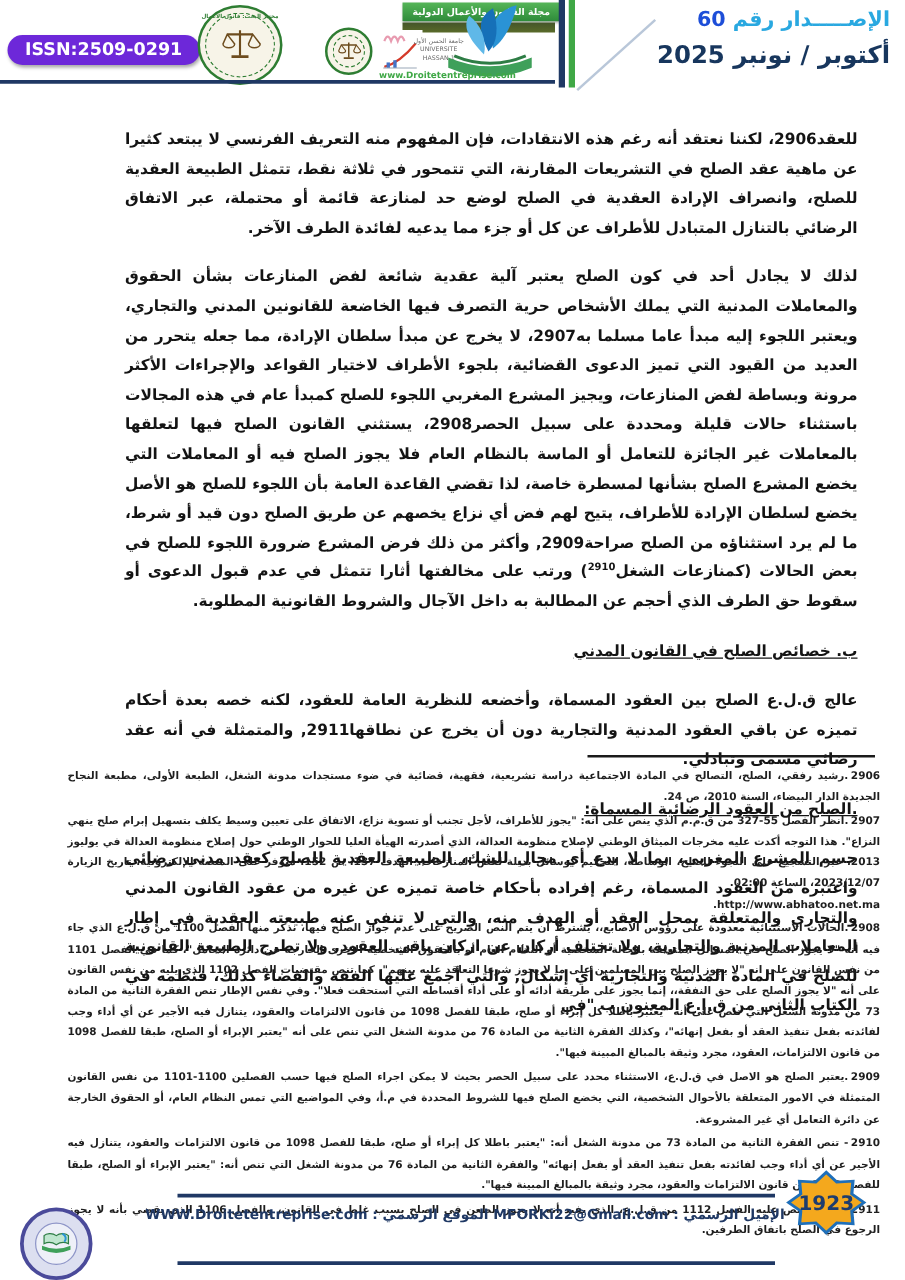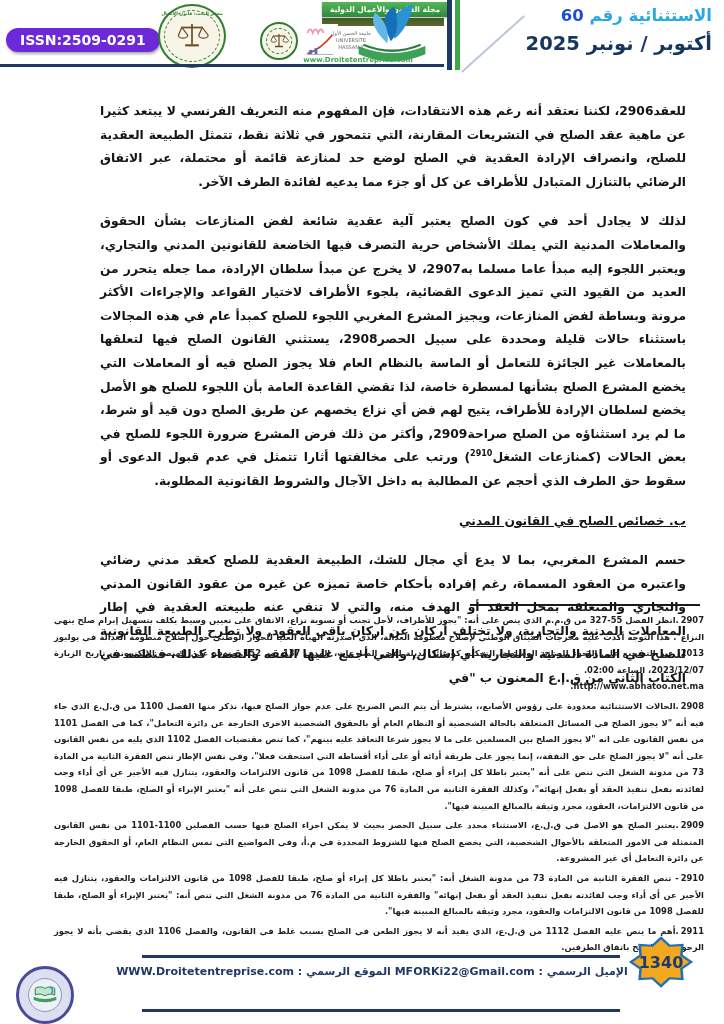--- a/index.html
+++ b/index.html
@@ -130,48 +130,51 @@
       </svg>
     </div>
 
     <div class="logo-url">www.Droitetentreprise.com</div>
 
     <div class="header-rule"></div>
     <div class="vbar-navy"></div>
     <div class="vbar-green"></div>
     <div class="slash-deco"></div>
 
-    <div class="issue-line"><span>الاستثنائية رقم </span><span class="issue-num">60</span></div>
+    <div class="issue-line"><span>الإصـــــدار رقم </span><span class="issue-num">60</span></div>
     <div class="date-line">أكتوبر / نونبر 2025</div>
   </div>
 
   <div id="body-text">
     <p>للعقد2906، لكننا نعتقد أنه رغم هذه الانتقادات، فإن المفهوم منه التعريف الفرنسي لا يبتعد كثيرا عن ماهية عقد الصلح في التشريعات المقارنة، التي تتمحور في ثلاثة نقط، تتمثل الطبيعة العقدية للصلح، وانصراف الإرادة العقدية في الصلح لوضع حد لمنازعة قائمة أو محتملة، عبر الاتفاق الرضائي بالتنازل المتبادل للأطراف عن كل أو جزء مما يدعيه لفائدة الطرف الآخر.</p>
     <p><span>لذلك لا يجادل أحد في كون الصلح يعتبر آلية عقدية شائعة لفض المنازعات بشأن الحقوق والمعاملات المدنية التي يملك الأشخاص حرية التصرف فيها الخاضعة للقانونين المدني والتجاري، ويعتبر اللجوء إليه مبدأ عاما مسلما به2907، لا يخرج عن مبدأ سلطان الإرادة، مما جعله يتحرر من العديد من القيود التي تميز الدعوى القضائية، بلجوء الأطراف لاختيار القواعد والإجراءات الأكثر مرونة وبساطة لفض المنازعات، ويجيز المشرع المغربي اللجوء للصلح كمبدأ عام في هذه المجالات باستثناء حالات قليلة ومحددة على سبيل الحصر2908، يستثني القانون الصلح فيها لتعلقها بالمعاملات غير الجائزة للتعامل أو الماسة بالنظام العام فلا يجوز الصلح فيه أو المعاملات التي يخضع المشرع الصلح بشأنها لمسطرة خاصة، لذا تقضي القاعدة العامة بأن اللجوء للصلح هو الأصل يخضع لسلطان الإرادة للأطراف، يتيح لهم فض أي نزاع يخصهم عن طريق الصلح دون قيد أو شرط، ما لم يرد استثناؤه من الصلح صراحة2909, وأكثر من ذلك فرض المشرع ضرورة اللجوء للصلح في بعض الحالات (كمنازعات الشغل</span><sup class="ref">2910</sup><span>) ورتب على مخالفتها أثارا تتمثل في عدم قبول الدعوى أو سقوط حق الطرف الذي أحجم عن المطالبة به داخل الآجال والشروط القانونية المطلوبة.</span></p>
     <p class="subheading">ب. خصائص الصلح في القانون المدني</p>
+    <p>عالج ق.ل.ع الصلح بين العقود المسماة، وأخضعه للنظرية العامة للعقود، لكنه خصه بعدة أحكام تميزه عن باقي العقود المدنية والتجارية دون أن يخرج عن نطاقها2911, والمتمثلة في أنه عقد رضائي مسمى وتبادلي.</p>
+    <p class="subheading">.الصلح من العقود الرضائية المسماة:</p>
     <p>حسم المشرع المغربي، بما لا يدع أي مجال للشك، الطبيعة العقدية للصلح كعقد مدني رضائي واعتبره من العقود المسماة، رغم إفراده بأحكام خاصة تميزه عن غيره من عقود القانون المدني والتجاري والمتعلقة بمحل العقد أو الهدف منه، والتي لا تنفي عنه طبيعته العقدية في إطار المعاملات المدنية والتجارية، ولا تختلف أركان عن اركان باقي العقود, ولا تطرح الطبيعة القانونية للصلح في المادة المدنية والتجارية أي إشكال, والتي أجمع عليها الفقه والقضاء كذلك، فنظمه في الكتاب الثاني من ق.إ.ع المعنون ب "في</p>
   </div>
 
   <div class="fn-sep"></div>
   <div id="footnotes">
+    <p><span class="fn-num">2906</span><span>.رشيد رفقي، الصلح، التصالح في المادة الاجتماعية دراسة تشريعية، فقهية، قضائية في ضوء مستجدات مدونة الشغل، الطبعة الأولى، مطبعة النجاح الجديدة الدار البيضاء، السنة 2010، ص 24.</span></p>
     <p><span class="fn-num">2907</span><span>.انظر الفصل 55-327 من ق.م.م الذي ينص على أنه: "يجوز للأطراف، لأجل تجنب أو تسوية نزاع، الاتفاق على تعيين وسيط يكلف بتسهيل إبرام صلح ينهي النزاع". هذا التوجه أكدت عليه مخرجات الميثاق الوطني لإصلاح منظومة العدالة، الذي أصدرته الهيأة العليا للحوار الوطني حول إصلاح منظومة العدالة في يوليوز 2013، عبر التشجيع على اللجوء للصلح، الوساطة، التحكيم كوسائل بديلة لفض المنازعات، الهدف 137، ص 152. متوفر على المنصة الإلكترونية، تاريخ الزيارة 2023/12/07، الساعة 02:00.</span><span class="fn-link">http://www.abhatoo.net.ma.</span></p>
     <p><span class="fn-num">2908</span><span>.الحالات الاستثنائية معدودة على رؤوس الأصابع،، يشترط أن يتم النص الصريح على عدم جواز الصلح فيها، نذكر منها الفصل 1100 من ق.ل.ع الذي جاء فيه أنه "لا يجوز الصلح في المسائل المتعلقة بالحالة الشخصية أو النظام العام أو بالحقوق الشخصية الاخرى الخارجة عن دائرة التعامل"، كما في الفصل 1101 من نفس القانون على انه "لا يجوز الصلح بين المسلمين على ما لا يجوز شرعا التعاقد عليه بينهم"، كما تنص مقتضيات الفصل 1102 الذي يليه من نفس القانون على أنه "لا يجوز الصلح على حق النفقة،، إنما يجوز على طريقة أدائه أو على أداء أقساطه التي استحقت فعلا". وفي نفس الإطار تنص الفقرة الثانية من المادة 73 من مدونة الشغل التي تنص على أنه "يعتبر باطلا كل إبراء أو صلح، طبقا للفصل 1098 من قانون الالتزامات والعقود، يتنازل فيه الأجير عن أي أداء وجب لفائدته بفعل تنفيذ العقد أو بفعل إنهائه"، وكذلك الفقرة الثانية من المادة 76 من مدونة الشغل التي تنص على أنه "يعتبر الإبراء أو الصلح، طبقا للفصل 1098 من قانون الالتزامات، العقود، مجرد وثيقة بالمبالغ المبينة فيها".</span></p>
     <p><span class="fn-num">2909</span><span>.يعتبر الصلح هو الاصل في ق.ل.ع، الاستثناء محدد على سبيل الحصر بحيث لا يمكن اجراء الصلح فيها حسب الفصلين 1100-1101 من نفس القانون المتمثلة في الامور المتعلقة بالأحوال الشخصية، التي يخضع الصلح فيها للشروط المحددة في م.أ، وفي المواضيع التي تمس النظام العام، أو الحقوق الخارجة عن دائرة التعامل أي غير المشروعة.</span></p>
     <p><span class="fn-num">2910</span><span>- تنص الفقرة الثانية من المادة 73 من مدونة الشغل أنه: "يعتبر باطلا كل إبراء أو صلح، طبقا للفصل 1098 من قانون الالتزامات والعقود، يتنازل فيه الأجير عن أي أداء وجب لفائدته بفعل تنفيذ العقد أو بفعل إنهائه" والفقرة الثانية من المادة 76 من مدونة الشغل التي تنص أنه: "يعتبر الإبراء أو الصلح، طبقا للفصل 1098 من قانون الالتزامات والعقود، مجرد وثيقة بالمبالغ المبينة فيها".</span></p>
     <p><span class="fn-num">2911</span><span>.أهم ما ينص عليه الفصل 1112 من ق.ل.ع، الذي يفيد أنه لا يجوز الطعن في الصلح بسبب غلط في القانون، والفصل 1106 الذي يقضي بأنه لا يجوز الرجوع في الصلح باتفاق الطرفين.</span></p>
   </div>
 
   <div>
     <div class="footer-rule-top"></div>
 
     <div class="badge">
       <svg width="76" height="52" viewBox="-34 -28 68 56">
         <polygon transform="scale(1.25 1)" points="26,0 17.6,7.3 18.4,18.4 7.3,17.6 0,26 -7.3,17.6 -18.4,18.4 -17.6,7.3 -26,0 -17.6,-7.3 -18.4,-18.4 -7.3,-17.6 0,-26 7.3,-17.6 18.4,-18.4 17.6,-7.3" fill="#f4a81d" stroke="#1e6fba" stroke-width="2.2"></polygon>
       </svg>
-      <div class="badge-num">1340</div>
+      <div class="badge-num">1923</div>
     </div>
 
     <div class="footer-logo">
       <div class="inner"></div>
       <span>
         <svg width="26" height="20" viewBox="0 0 32 24">
           <path d="M2 14 Q16 20 30 14 L30 18 Q16 24 2 18 Z" fill="#3fa05a"></path>
           <path d="M16 4 C12 1 6 2 4 4 L4 12 C8 10 13 11 16 13 C19 11 24 10 28 12 L28 4 C26 2 20 1 16 4 Z" fill="#bfe6cf" stroke="#2e7d45" stroke-width="1.2"></path>
           <path d="M22 2 C26 4 26 8 24 10" stroke="#2a93d5" stroke-width="2" fill="none"></path>
         </svg>

